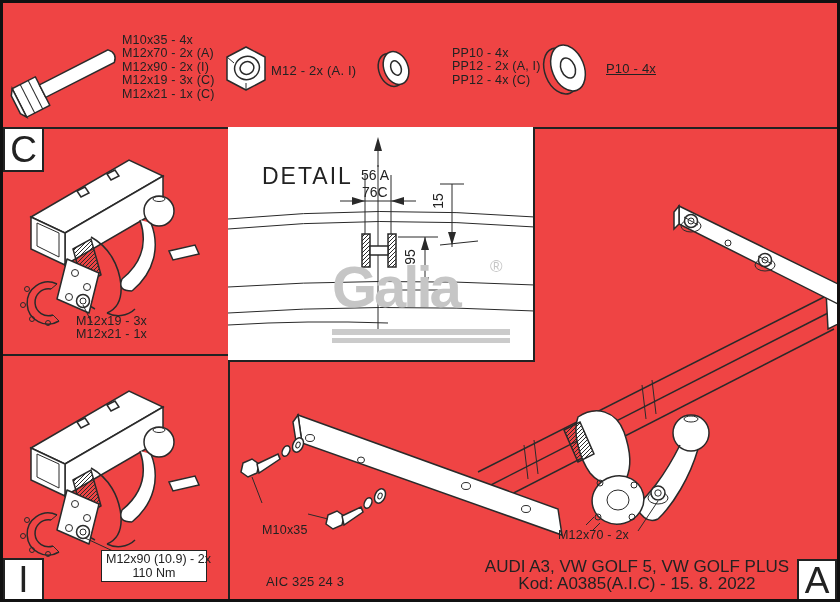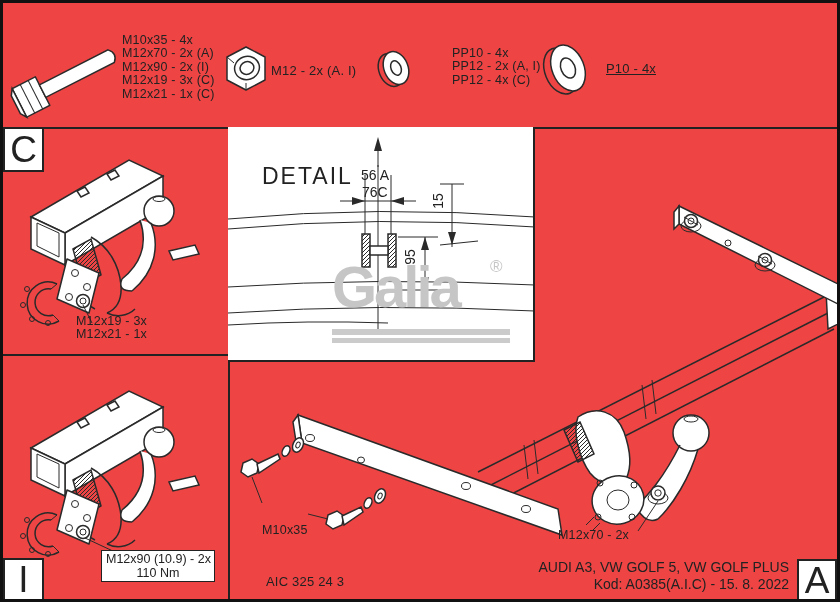--- a/index.html
+++ b/index.html
@@ -26,21 +26,21 @@
   .galia-reg { position:absolute; left:158px; top:0px; font-size:17px; }
   .galia-bar { position:absolute; left:0; width:178px; background:#cbcbcb; }
   .note-box {
     position:absolute; border:1.5px solid #222; background:#fff; text-align:center;
     font-size:12.5px; line-height:14px; padding:1px 4px; color:#222; white-space:nowrap;
   }
   svg { position:absolute; overflow:hidden; }
   .ln  { stroke:#2a2a2a; stroke-width:1.5; fill:none; }
   .lnf { stroke:#2a2a2a; stroke-width:1.5; fill:#fff; }
   .thin{ stroke:#2a2a2a; stroke-width:1; fill:none; }
-  .title-block { position:absolute; right:48px; top:556px; text-align:right; font-size:14px; line-height:16.5px; color:#222; white-space:nowrap; }
+  .title-block { position:absolute; right:48px; top:556px; text-align:center; font-size:17px; line-height:16.5px; color:#222; white-space:nowrap; }
 </style>
 </head>
 <body>
 
 <div class="page">
 
   <svg width="0" height="0" style="position:absolute">
     <defs>
       <pattern id="hatchS" patternUnits="userSpaceOnUse" width="4" height="4">
         <path d="M0,4 L4,0" stroke="#2a2a2a" stroke-width="1"></path>
@@ -147,21 +147,21 @@
       <div>M12x19 - 3x</div>
       <div>M12x21 - 1x</div>
     </div>
   </div>
 
   <div>
     <svg style="left:0; top:353px;" width="225" height="246" viewBox="0 0 225 246">
       <use href="#asm-sym" x="8" y="8" width="210" height="212"></use>
       <line class="thin" x1="82" y1="182" x2="112" y2="196"></line>
     </svg>
-    <div class="note-box" style="left:98px; top:547px; width:114px;">
+    <div class="note-box" style="left:98px; top:547px; width:106px;">
       <div>M12x90 (10.9) - 2x</div>
       <div>110 Nm</div>
     </div>
     <div class="marker-box" style="left:0; top:555px; width:41px; height:44px;">I</div>
   </div>
 
   <div class="detail-panel">
     <svg style="left:0; top:0;" width="307" height="235" viewBox="0 0 307 235">
       <defs>
         <pattern id="hatchD" patternUnits="userSpaceOnUse" width="4" height="4">

